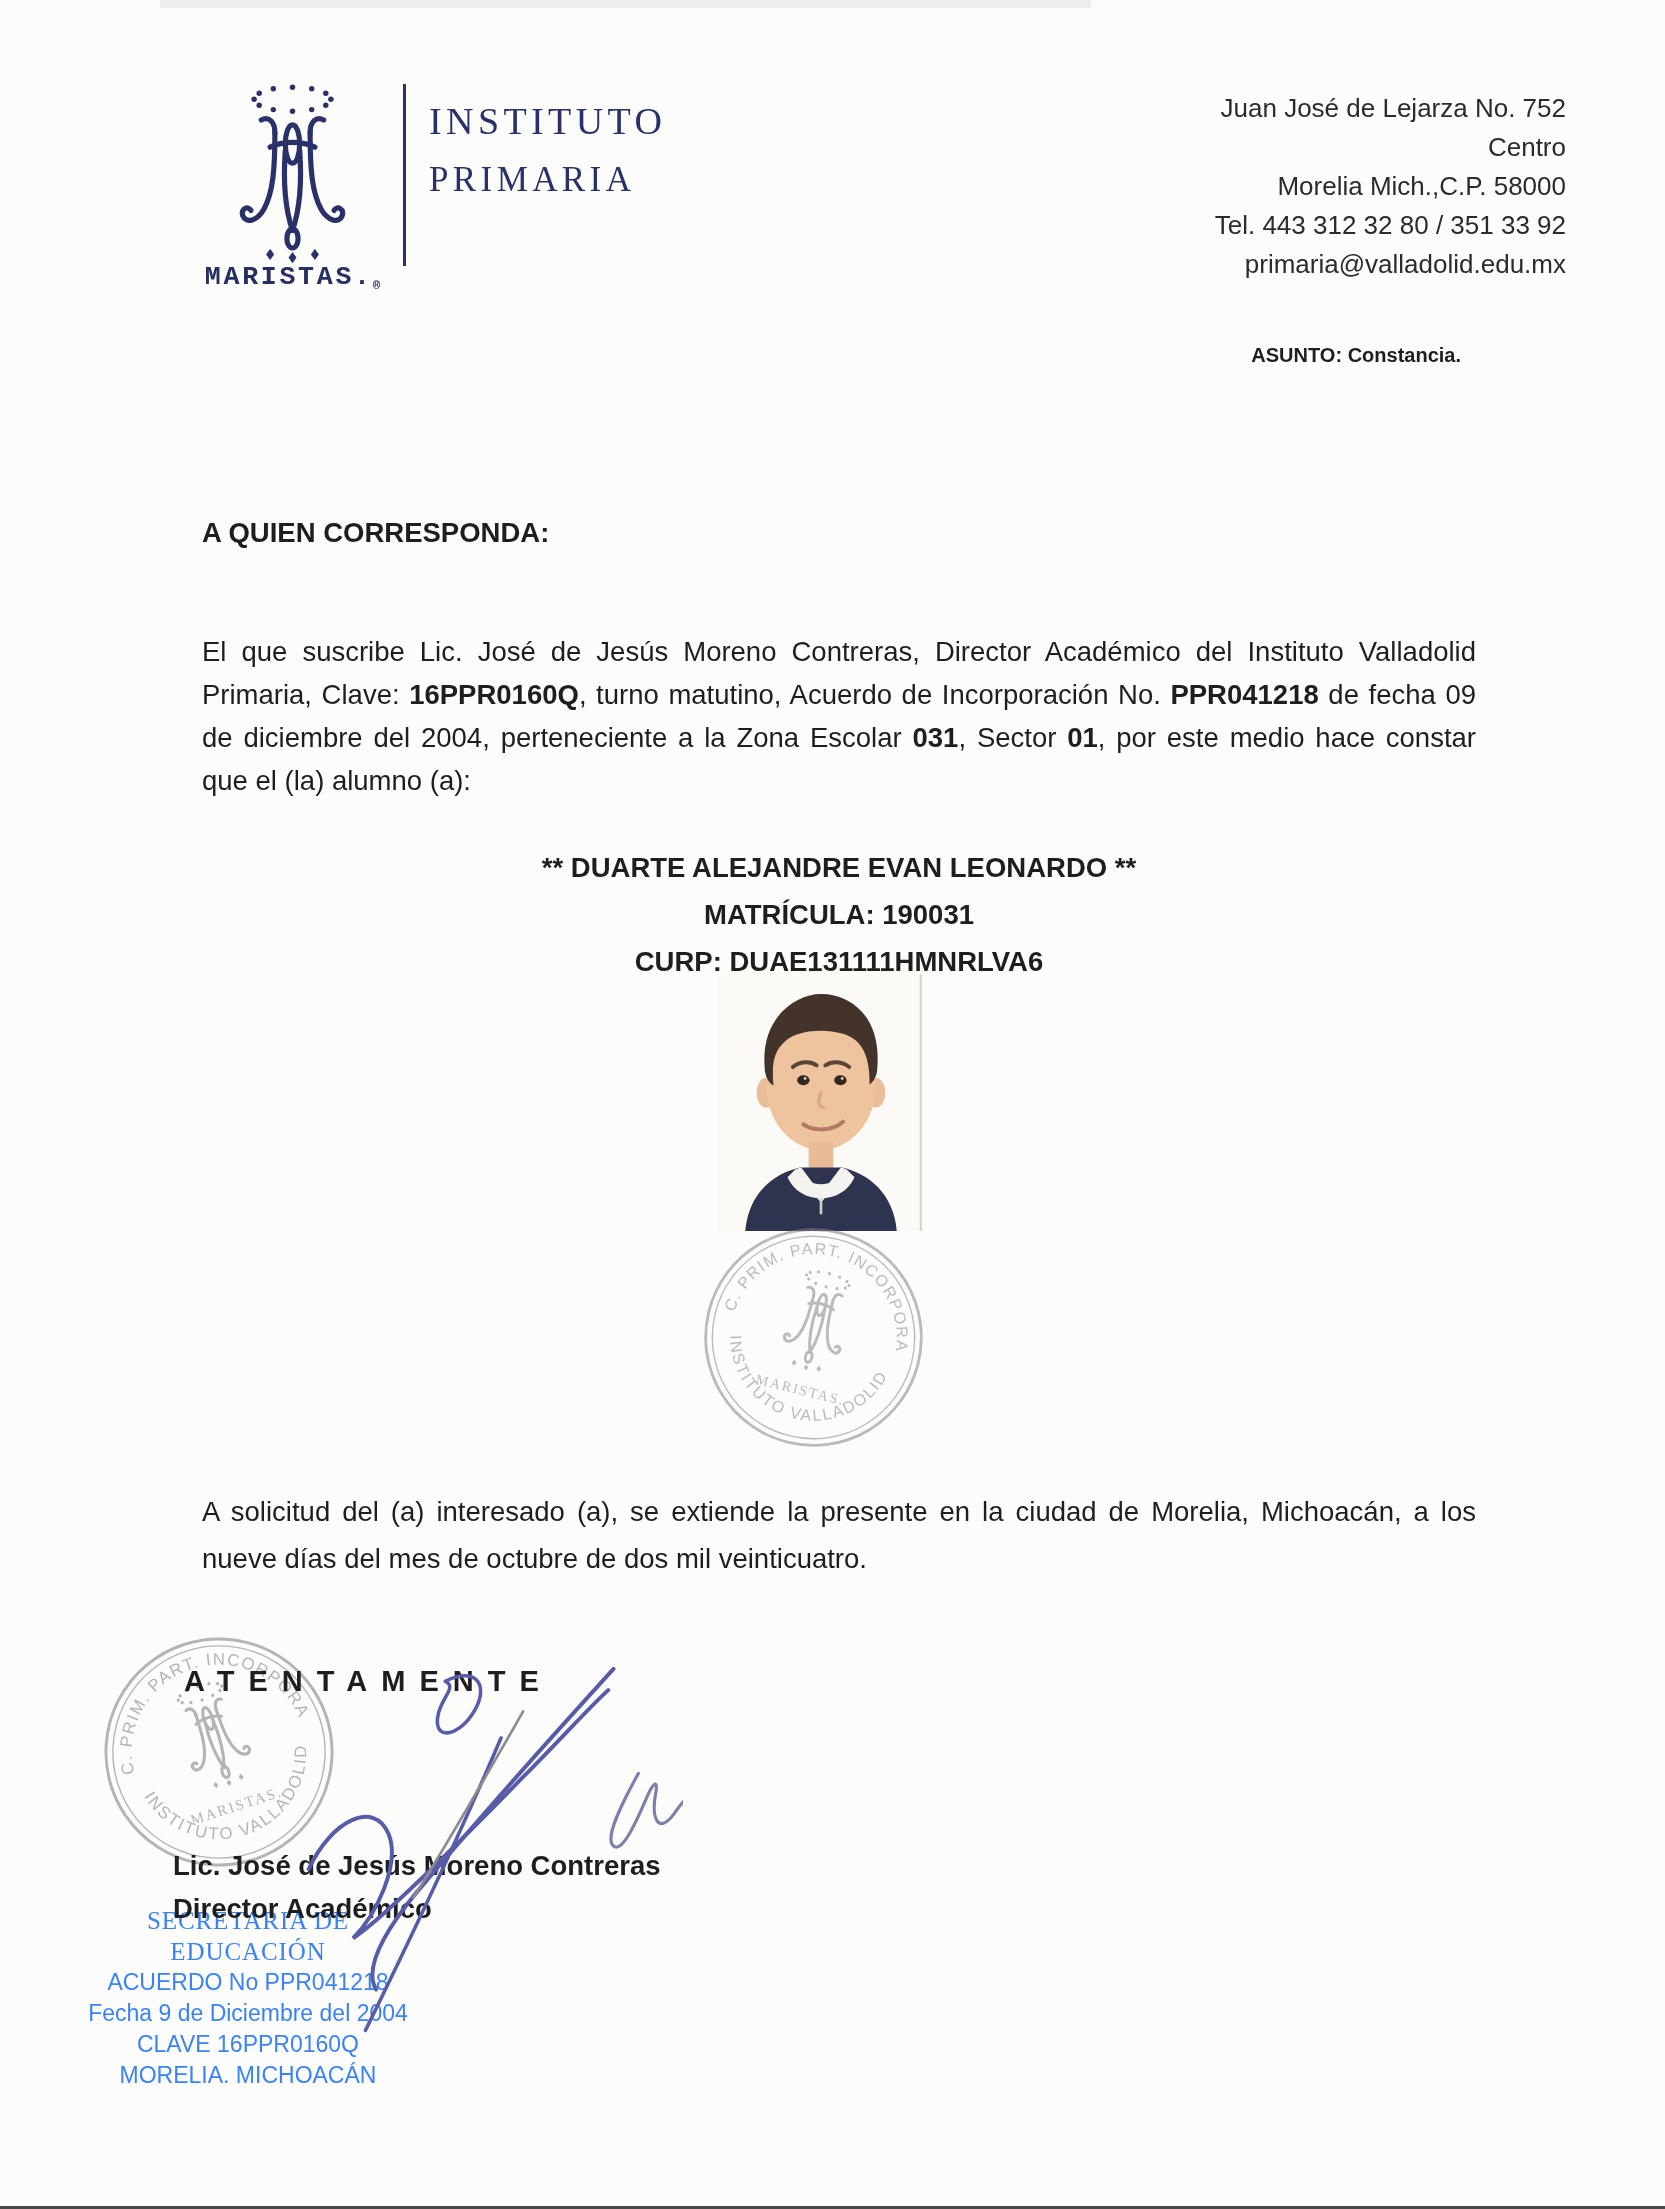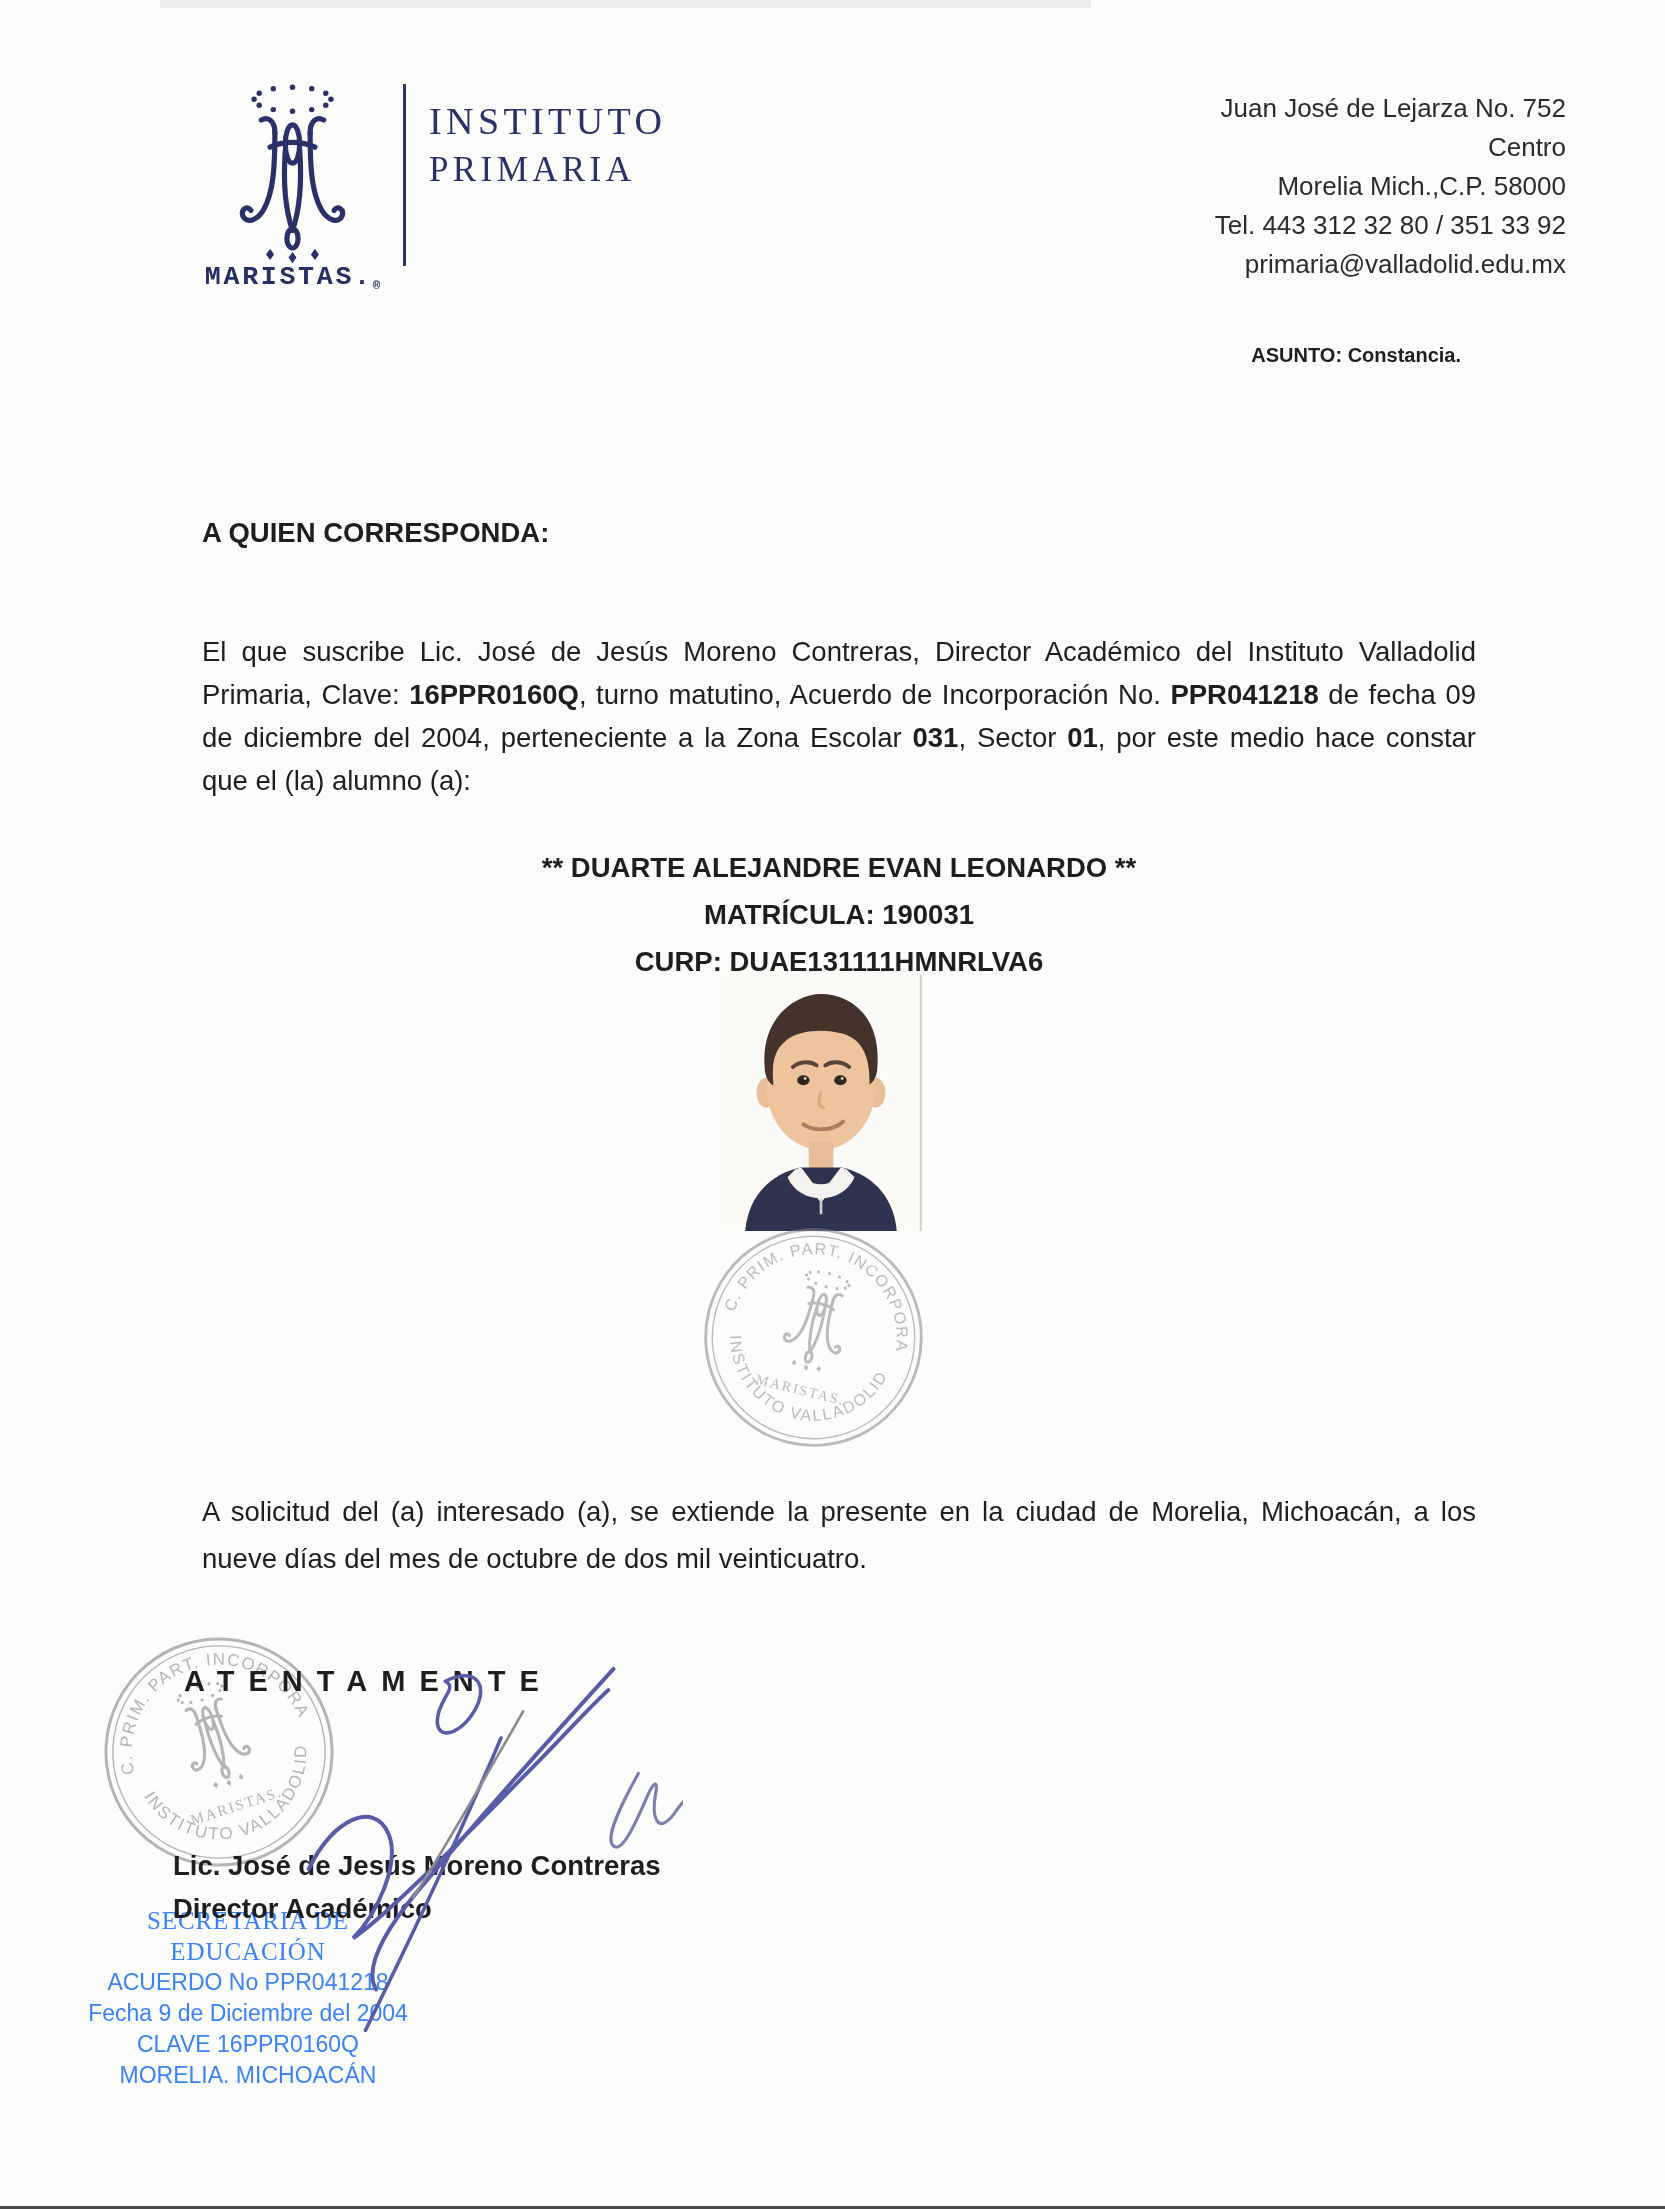--- a/index.html
+++ b/index.html
@@ -17,21 +17,21 @@
   .logo-brand{
     left:197px;top:262px;width:191px;text-align:center;
     font-family:Liberation Mono, monospace;font-weight:bold;
     font-size:26.6px;letter-spacing:2.7px;color:#272e63;
   }
   .logo-reg{font-size:12.4px;vertical-align:-5.3px;letter-spacing:0;}
   .logo-divider{left:403px;top:84px;width:2.7px;height:182px;background:#2a3168;}
   .wordmark{left:429px;top:99px;color:#2a3168;font-family:"Liberation Serif",serif;}
   .wm1{font-size:38px;letter-spacing:4.4px;}
   .wm2{font-size:47px;font-weight:bold;letter-spacing:2.7px;margin-top:7px;}
-  .wm3{font-size:35px;letter-spacing:4.4px;margin-top:7px;}
+  .wm3{font-size:35px;letter-spacing:4.4px;margin-top:17px;}
   .address{
     right:99px;top:89px;text-align:right;
     font-size:26px;line-height:39px;color:#2b2b2e;
   }
   
   .subject{right:204px;top:344px;font-size:20px;font-weight:bold;}
   .salutation{left:202px;top:517px;font-size:27.5px;font-weight:bold;}
   .para{left:202px;width:1274px;font-size:27.5px;line-height:43px;
         text-align:justify;z-index:3;}
   .p1{top:630px;}

